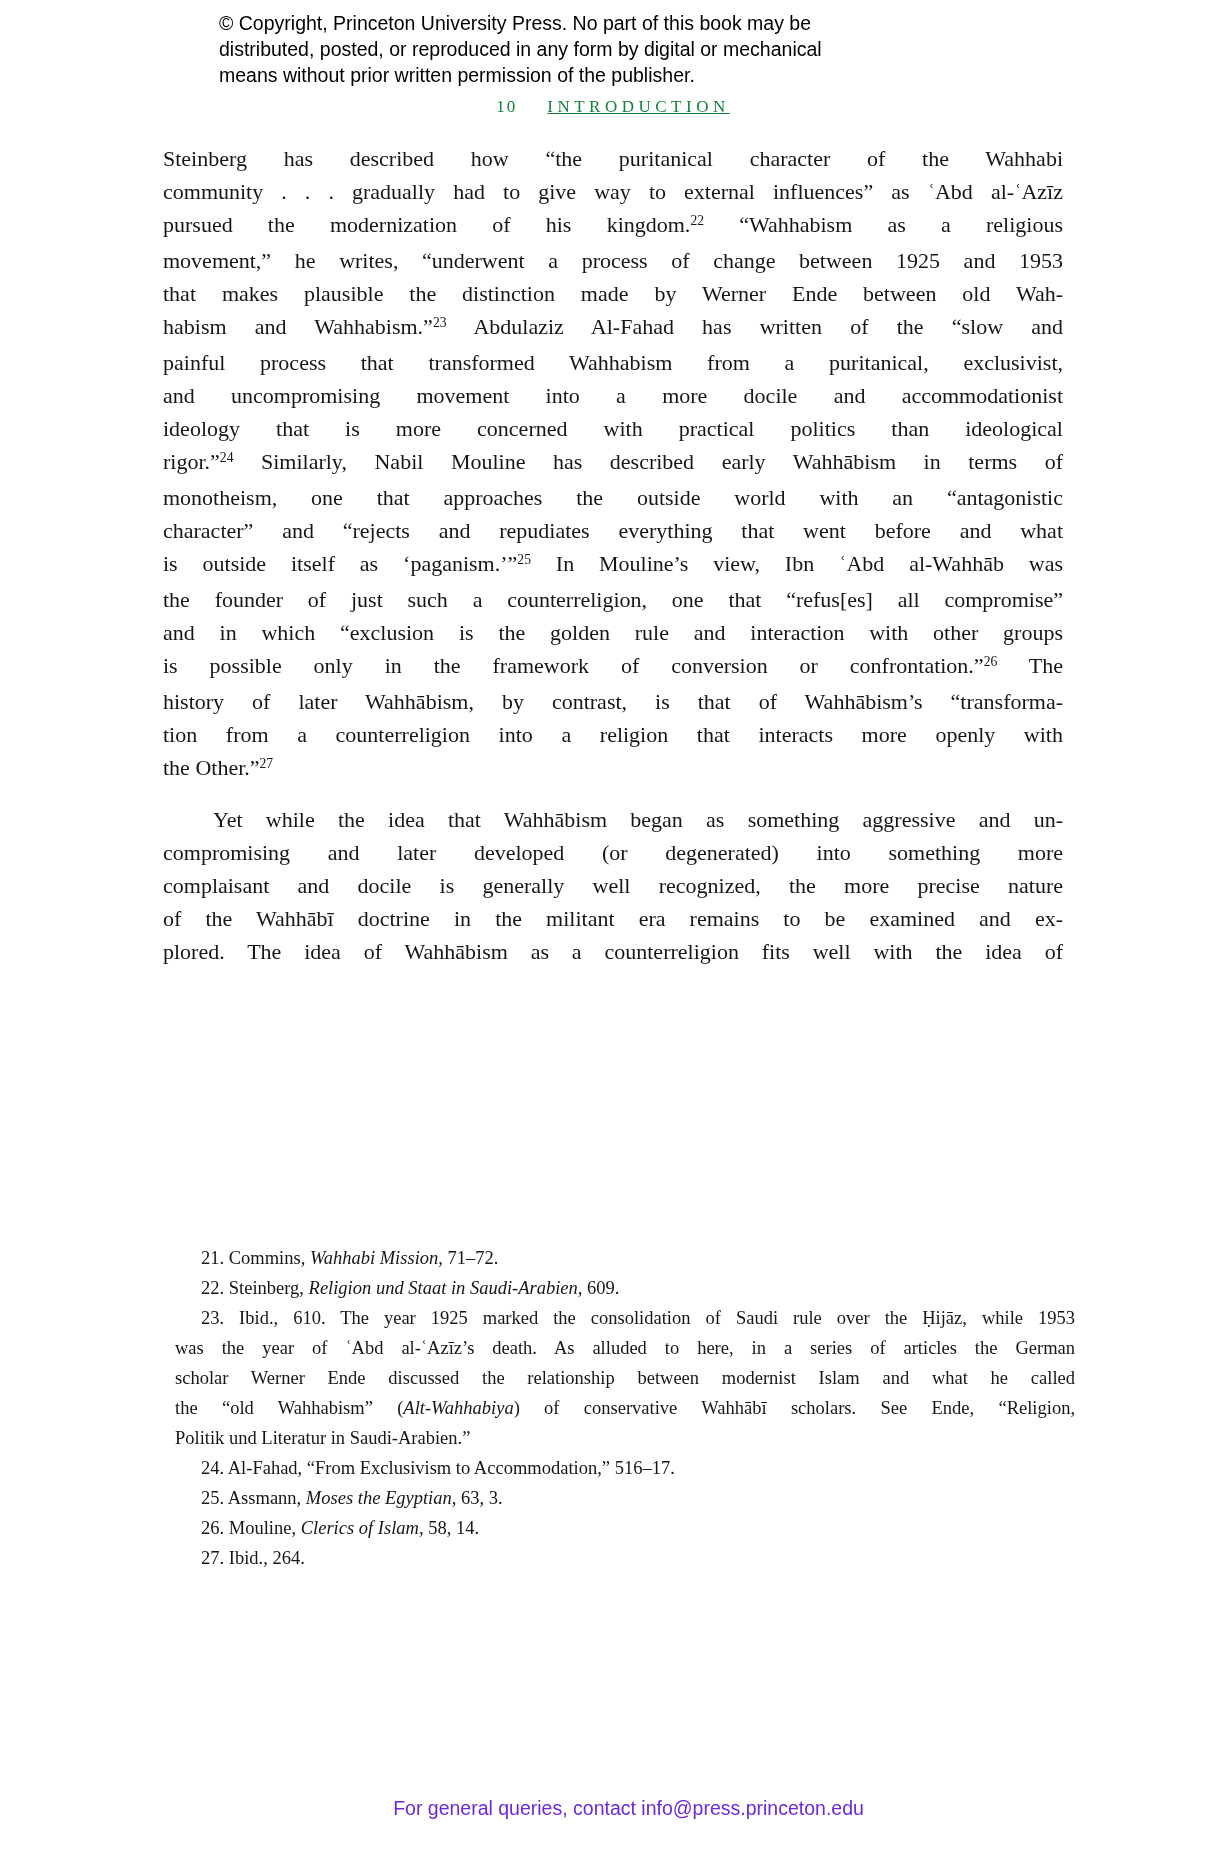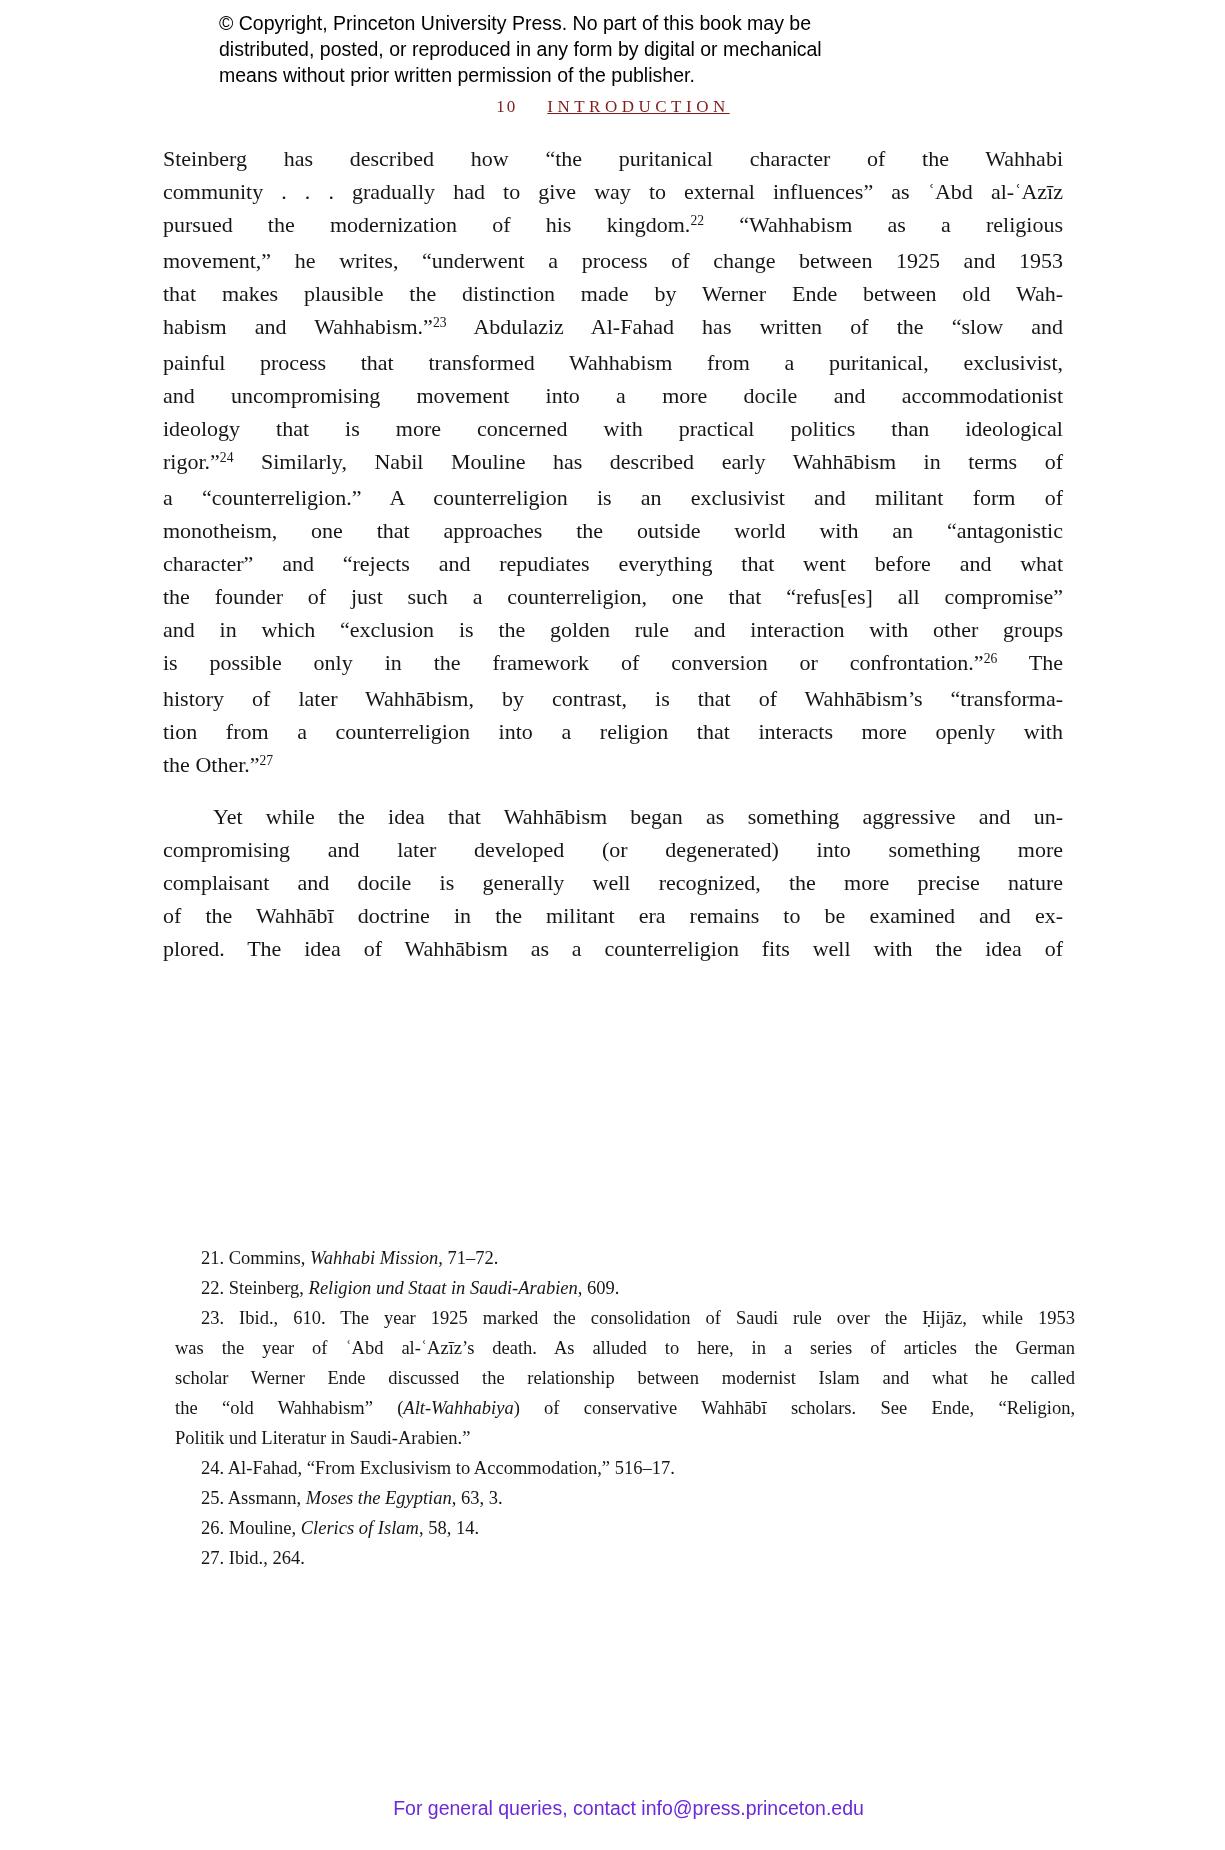--- a/index.html
+++ b/index.html
@@ -8,21 +8,21 @@
     background:#ffffff; color:#161616; overflow:hidden;
   }
   .copyright {
     position:absolute; left:219px; top:10px;
     font-family:"Liberation Sans", sans-serif;
     font-size:19.5px; line-height:26px; color:#000;
   }
   .header {
     position:absolute; left:163px; top:97px; width:900px;
     display:flex; justify-content:center; align-items:baseline; gap:30px;
-    font-family:"Liberation Serif","DejaVu Serif",serif; color:#7f1d1d;
+    font-family:"Liberation Serif","DejaVu Serif",serif; color:#15803d;
   }
   .pagenum  { font-size:17px; letter-spacing:2px; }
   .sectitle { font-size:17px; letter-spacing:4.5px;text-decoration:underline; }
   .bodytext {
     position:absolute; left:163px; top:142px; width:900px;
     font-family:"Liberation Serif","DejaVu Serif",serif;
     font-size:22px; line-height:33px;
   }
   .para + .para { margin-top:16px; }
   .line { text-align:justify; text-align-last:justify; }
@@ -63,23 +63,23 @@
         <div class="line"><span>Steinberg has described how “the puritanical character of the Wahhabi</span></div>
         <div class="line"><span>community . . . gradually had to give way to external influences” as ʿAbd al-ʿAzīz</span></div>
         <div class="line"><span>pursued the modernization of his kingdom.</span><span class="sup">22</span><span> “Wahhabism as a religious</span></div>
         <div class="line"><span>movement,” he writes, “underwent a process of change between 1925 and 1953</span></div>
         <div class="line"><span>that makes plausible the distinction made by Werner Ende between old Wah-</span></div>
         <div class="line"><span>habism and Wahhabism.”</span><span class="sup">23</span><span> Abdulaziz Al-Fahad has written of the “slow and</span></div>
         <div class="line"><span>painful process that transformed Wahhabism from a puritanical, exclusivist,</span></div>
         <div class="line"><span>and uncompromising movement into a more docile and accommodationist</span></div>
         <div class="line"><span>ideology that is more concerned with practical politics than ideological</span></div>
         <div class="line"><span>rigor.”</span><span class="sup">24</span><span> Similarly, Nabil Mouline has described early Wahhābism in terms of</span></div>
-        <div class="line"><span>a “counterreligion.” A counterreligion is an exclusivist and militant form of</span></div>
         <div class="line"><span>monotheism, one that approaches the outside world with an “antagonistic</span></div>
         <div class="line"><span>character” and “rejects and repudiates everything that went before and what</span></div>
+        <div class="line"><span>is outside itself as ‘paganism.’”</span><span class="sup">25</span><span> In Mouline’s view, Ibn ʿAbd al-Wahhāb was</span></div>
         <div class="line"><span>the founder of just such a counterreligion, one that “refus[es] all compromise”</span></div>
         <div class="line"><span>and in which “exclusion is the golden rule and interaction with other groups</span></div>
         <div class="line"><span>is possible only in the framework of conversion or confrontation.”</span><span class="sup">26</span><span> The</span></div>
         <div class="line"><span>history of later Wahhābism, by contrast, is that of Wahhābism’s “transforma-</span></div>
         <div class="line"><span>tion from a counterreligion into a religion that interacts more openly with</span></div>
         <div class="line last"><span>the Other.”</span><span class="sup">27</span></div>
       </div>
       <div class="para">
         <div class="line indent"><span>Yet while the idea that Wahhābism began as something aggressive and un-</span></div>
         <div class="line"><span>compromising and later developed (or degenerated) into something more</span></div>

